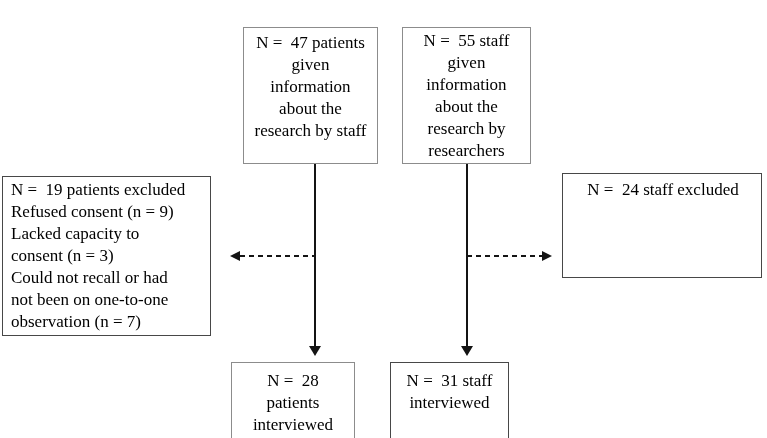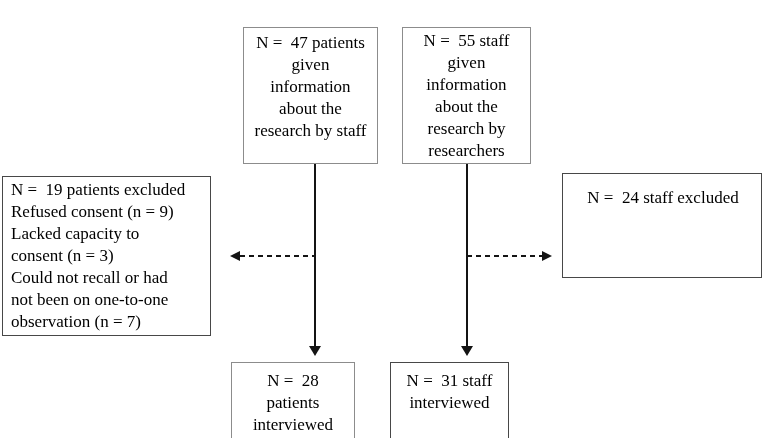--- a/index.html
+++ b/index.html
@@ -29,21 +29,21 @@
   .b-dark  { border-color: #474747; }
   .box-text {
     white-space: pre-wrap;
   }
   .center { text-align: center; }
 
   
   #box-patients-info      { left: 243px; top: 4px;   width: 135px; height: 137px; padding-top: 4px; }
   #box-staff-info         { left: 402px; top: 4px;   width: 129px; height: 137px; padding-top: 2px; }
   #box-patients-excluded  { left: 2px;   top: 153px; width: 209px; height: 160px; padding: 2px 6px 5px 8px; }
-  #box-staff-excluded     { left: 562px; top: 150px; width: 200px; height: 105px; padding: 13px 8px 0 10px; }
+  #box-staff-excluded     { left: 562px; top: 150px; width: 200px; height: 105px; padding: 5px 8px 0 10px; }
   #box-patients-interviewed { left: 231px; top: 339px; width: 124px; height: 91px; padding-top: 7px; }
   #box-staff-interviewed    { left: 390px; top: 339px; width: 119px; height: 107px; padding-top: 7px; }
 
   
   .vline {
     position: absolute;
     width: 2px;
     height: 183px;
     top: 141px;
     background: #141414;

